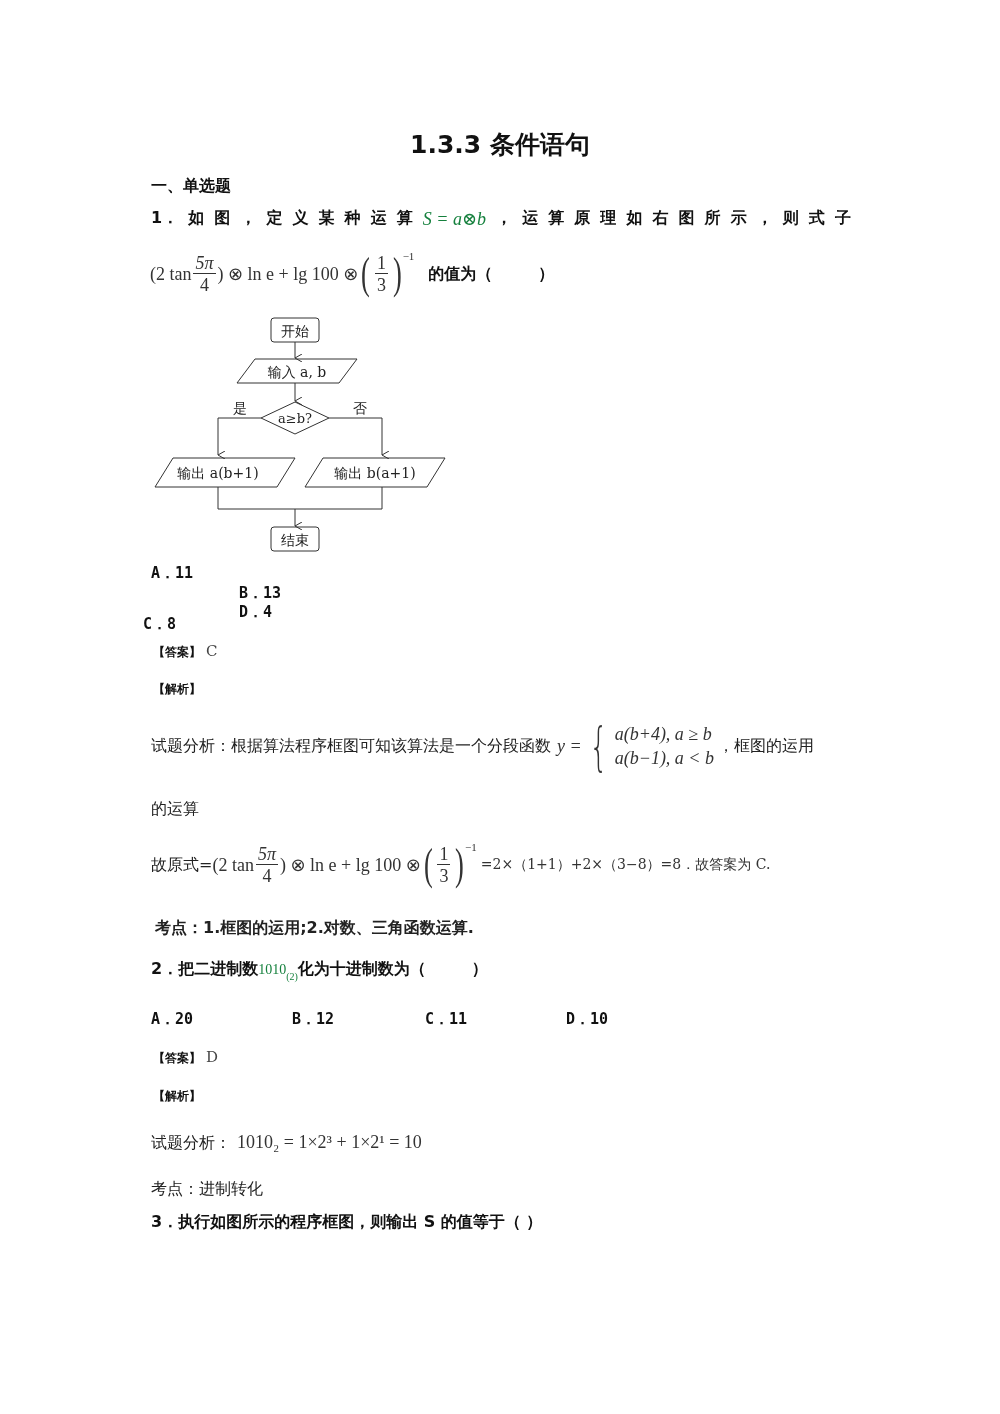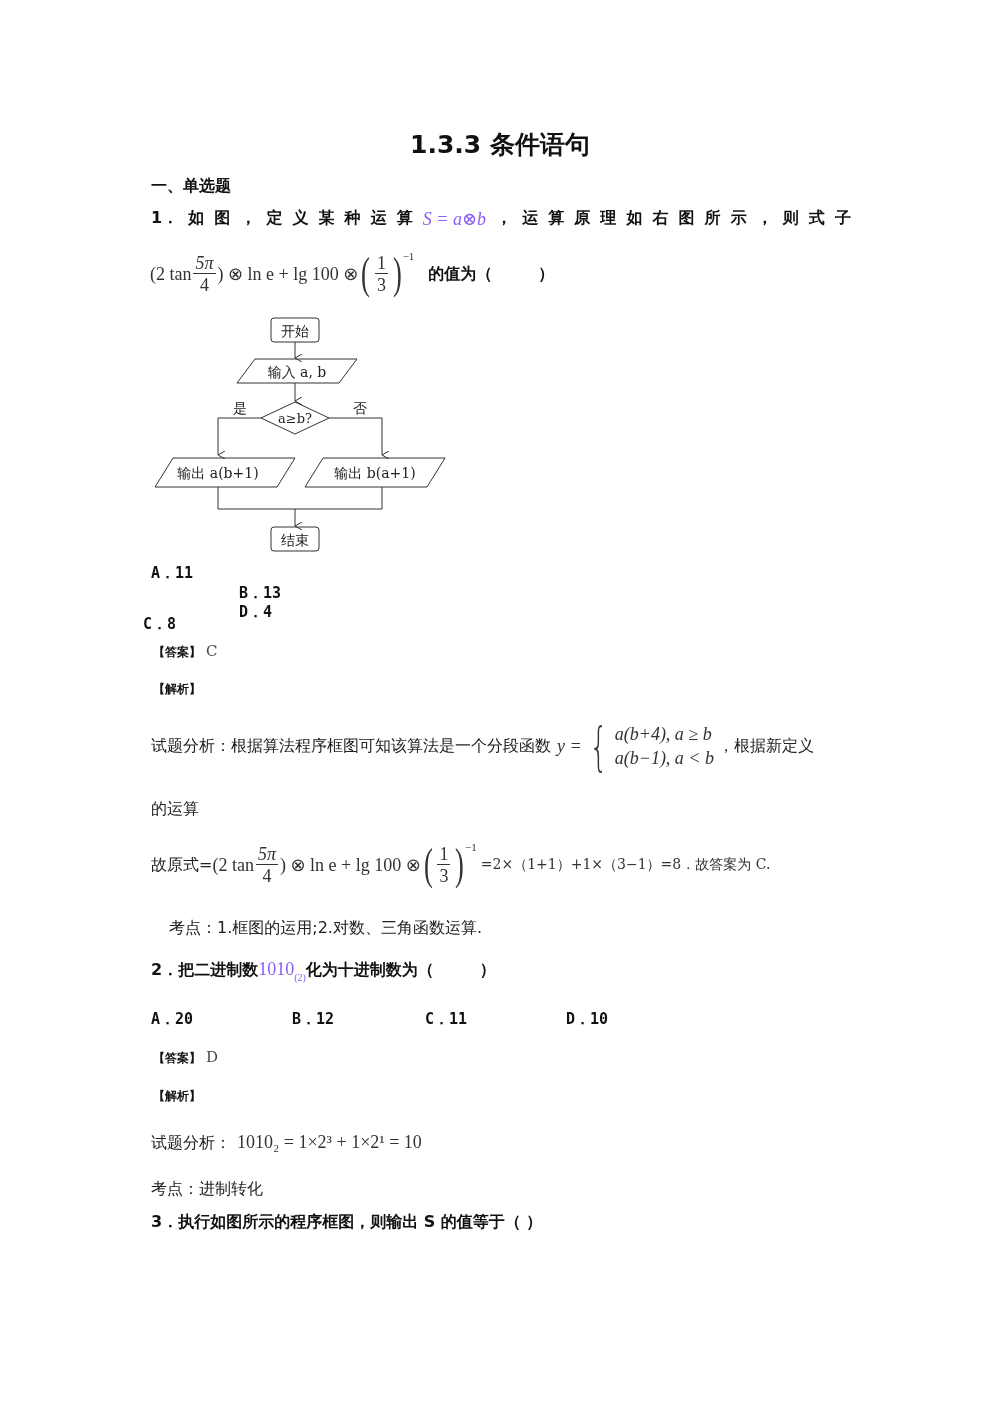--- a/index.html
+++ b/index.html
@@ -5,21 +5,21 @@
   html, body { margin: 0; padding: 0; background: #ffffff; }
   body { width: 1000px; height: 1414px; position: relative; overflow: hidden;
          font-family: "DejaVu Sans", "Liberation Sans", sans-serif; color: #111; }
   .abs { position: absolute; white-space: nowrap; }
   .title { left: 0; width: 1000px; top: 128px; text-align: center; font-size: 25px; font-weight: bold; }
   .section { left: 151px; top: 176px; font-size: 16px; font-weight: bold; }
   .q-text { font-size: 16px; font-weight: bold; }
   .q1-line1 { left: 151px; top: 208px; width: 700px; display: flex; justify-content: space-between; font-size: 16px; font-weight: bold; }
   .math { font-family: "Liberation Serif", "DejaVu Serif", serif; font-weight: normal; }
   .it { font-style: italic; }
-  .gray { color: #8b5cf6; }
+  .gray { color: #15803d; }
   .formula { display: inline-flex; align-items: center; font-family: "Liberation Serif", serif; font-size: 18px; color: #333; }
   .frac { display: inline-flex; flex-direction: column; align-items: center; margin: 0 2px; line-height: 1; }
   .frac .num { padding: 0 2px 1px; border-bottom: 1px solid #333; }
   .frac .den { padding-top: 2px; }
   .bigparen { font-size: 44px; font-weight: 100; line-height: 1; transform: scaleX(0.6); display: inline-block; color: #333; }
   .sup { font-size: 11px; position: relative; top: -18px; margin-left: -2px; }
   .opt { font-size: 15px; font-weight: bold; font-family: "DejaVu Sans Mono", monospace; }
   .tag { font-size: 12px; font-weight: bold; }
   .ans { font-family: "DejaVu Serif", serif; font-weight: normal; color: #444; font-size: 15px; }
   .body-text { font-size: 16px; color: #222; }
@@ -127,50 +127,50 @@
 <div class="abs body-text" style="left:151px; top:720px; display:flex; align-items:center;">
   <span>试题分析：根据算法程序框图可知该算法是一个分段函数</span>
   <span class="math it" style="font-size:18px; color:#333; margin-left:6px;">y =</span>
   <span class="brace-cases">
     <span class="brace">{</span>
     <span class="cases">
       <span>a(b+4), a ≥ b</span>
       <span>a(b−1), a &lt; b</span>
     </span>
   </span>
-  <span style="margin-left:4px">，根据新定义</span>
+  <span style="margin-left:4px">，框图的运用</span>
 </div>
 <div class="abs body-text" style="left:151px; top:799px;">的运算</div>
 
 <div class="abs body-text" style="left:151px; top:843px; display:flex; align-items:center;">
   <span>故原式=</span>
   <span class="formula">
     <span>(2 tan</span>
     <span class="frac">
       <span class="num it">5π</span>
       <span class="den">4</span>
     </span>
     <span>) ⊗ ln e + lg 100 ⊗</span>
     <span class="bigparen">(</span>
     <span class="frac">
       <span class="num">1</span>
       <span class="den">3</span>
     </span>
     <span class="bigparen">)</span>
     <span class="sup">−1</span>
   </span>
-  <span class="serif-small" style="margin-left:4px">=2×（1+1）+1×（3−1）=8．故答案为 C.</span>
+  <span class="serif-small" style="margin-left:4px">=2×（1+1）+2×（3−8）=8．故答案为 C.</span>
 </div>
 
-<div class="abs body-text" style="left:169px; top:918px;">考点：1.框图的运用;2.对数、三角函数运算.</div>
+<div class="abs body-text" style="left:155px; top:918px;font-weight:bold;">考点：1.框图的运用;2.对数、三角函数运算.</div>
 
 <div class="abs q-text" style="left:151px; top:959px; display:flex; align-items:baseline;">
   <span>2．</span>
   <span>把二进制数</span>
-  <span class="math gray" style="font-size:18px">1010</span>
+  <span class="math gray" style="font-size:14px">1010</span>
   <span class="math gray" style="font-size:10px; position:relative; top:6px;">(2)</span>
   <span>化为十进制数为（</span>
   <span style="margin-left:46px">）</span>
 </div>
 
 <div class="abs opt" style="left:151px; top:1010px;">A．20</div>
 <div class="abs opt" style="left:292px; top:1010px;">B．12</div>
 <div class="abs opt" style="left:425px; top:1010px;">C．11</div>
 <div class="abs opt" style="left:566px; top:1010px;">D．10</div>
 

